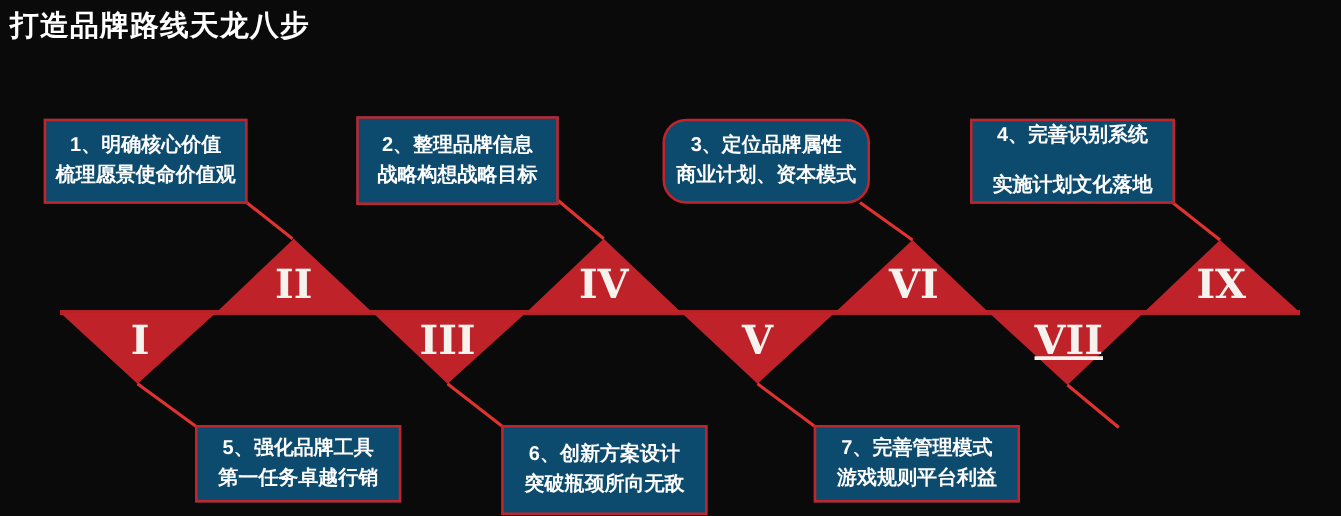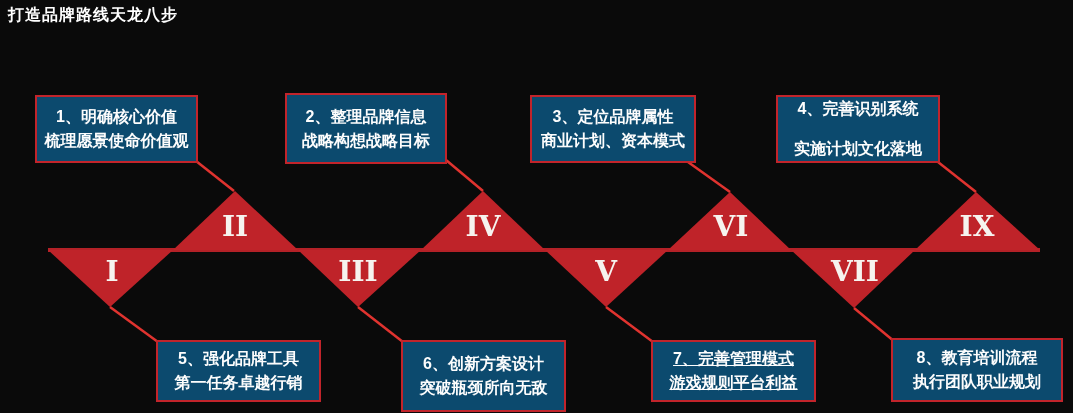--- a/index.html
+++ b/index.html
@@ -1,50 +1,50 @@
 <!DOCTYPE html>
 <html><head>
 <meta charset="utf-8">
 <style>
   html,body{margin:0;padding:0;background:#0a0a0a;}
   .stage{
     position:relative;width:1073px;height:413px;background:#0a0a0a;
     font-family:"Liberation Sans","DejaVu Sans",sans-serif;overflow:hidden;
   }
   .title{
-    position:absolute;left:8px;top:5px;color:#ffffff;font-size:16px;
+    position:absolute;left:8px;top:5px;color:#ffffff;font-size:23px;
     font-weight:bold;letter-spacing:1px;white-space:nowrap;
   }
   .diagram-svg{position:absolute;left:0;top:0;}
   .step-box{
     position:absolute;box-sizing:border-box;background:#0c4a6e;
     border:2px solid #c2242b;color:#fdfdfd;font-size:16px;font-weight:bold;
     display:flex;flex-direction:column;justify-content:center;align-items:center;
     line-height:24px;text-align:center;white-space:nowrap;
   }
   .numeral{
     position:absolute;color:#f6f3ef;font-family:"DejaVu Serif","Liberation Serif",serif;
-    font-weight:bold;font-size:28px;line-height:40px;transform:translateX(-50%);
+    font-weight:bold;font-size:32px;line-height:40px;transform:translateX(-50%);
     white-space:nowrap;
   }
   
   .b1{left:35px;top:95px;width:163px;height:68px;}
   .b2{left:285px;top:93px;width:162px;height:71px;}
-  .b3{left:530px;top:95px;width:166px;height:68px;}
+  .b3{left:530px;top:95px;width:166px;height:68px;border-radius:19px;}
   .b4{left:776px;top:95px;width:164px;height:68px;justify-content:space-between;}
   
   .b5{left:156px;top:340px;width:165px;height:62px;}
   .b6{left:401px;top:340px;width:165px;height:72px;}
-  .b7{left:651px;top:340px;width:165px;height:62px;text-decoration:underline;}
+  .b7{left:651px;top:340px;width:165px;height:62px;}
   .b8{left:891px;top:338px;width:172px;height:64px;}
   
   .n-down{top:252px;}
   .n-up{top:207px;}
   .n1{left:112px;} .n2{left:235px;} .n3{left:358px;} .n4{left:483px;}
-  .n5{left:606px;} .n6{left:731px;} .n7{left:855px;} .n8{left:977px;}
+  .n5{left:606px;} .n6{left:731px;} .n7{left:855px;text-decoration:underline;} .n8{left:977px;}
 </style>
 </head>
 <body>
 
 <div class="stage">
 
   <div class="title">打造品牌路线天龙八步</div>
 
   <svg class="diagram-svg" width="1073" height="413" viewBox="0 0 1073 413">
 
@@ -101,18 +101,14 @@
     <span>第一任务卓越行销</span>
   </div>
   <div class="step-box b6">
     <span>6、创新方案设计</span>
     <span>突破瓶颈所向无敌</span>
   </div>
   <div class="step-box b7">
     <span>7、完善管理模式</span>
     <span>游戏规则平台利益</span>
   </div>
-  <div class="step-box b8">
-    <span>8、教育培训流程</span>
-    <span>执行团队职业规划</span>
-  </div>
 
 </div>
 
 </body></html>

